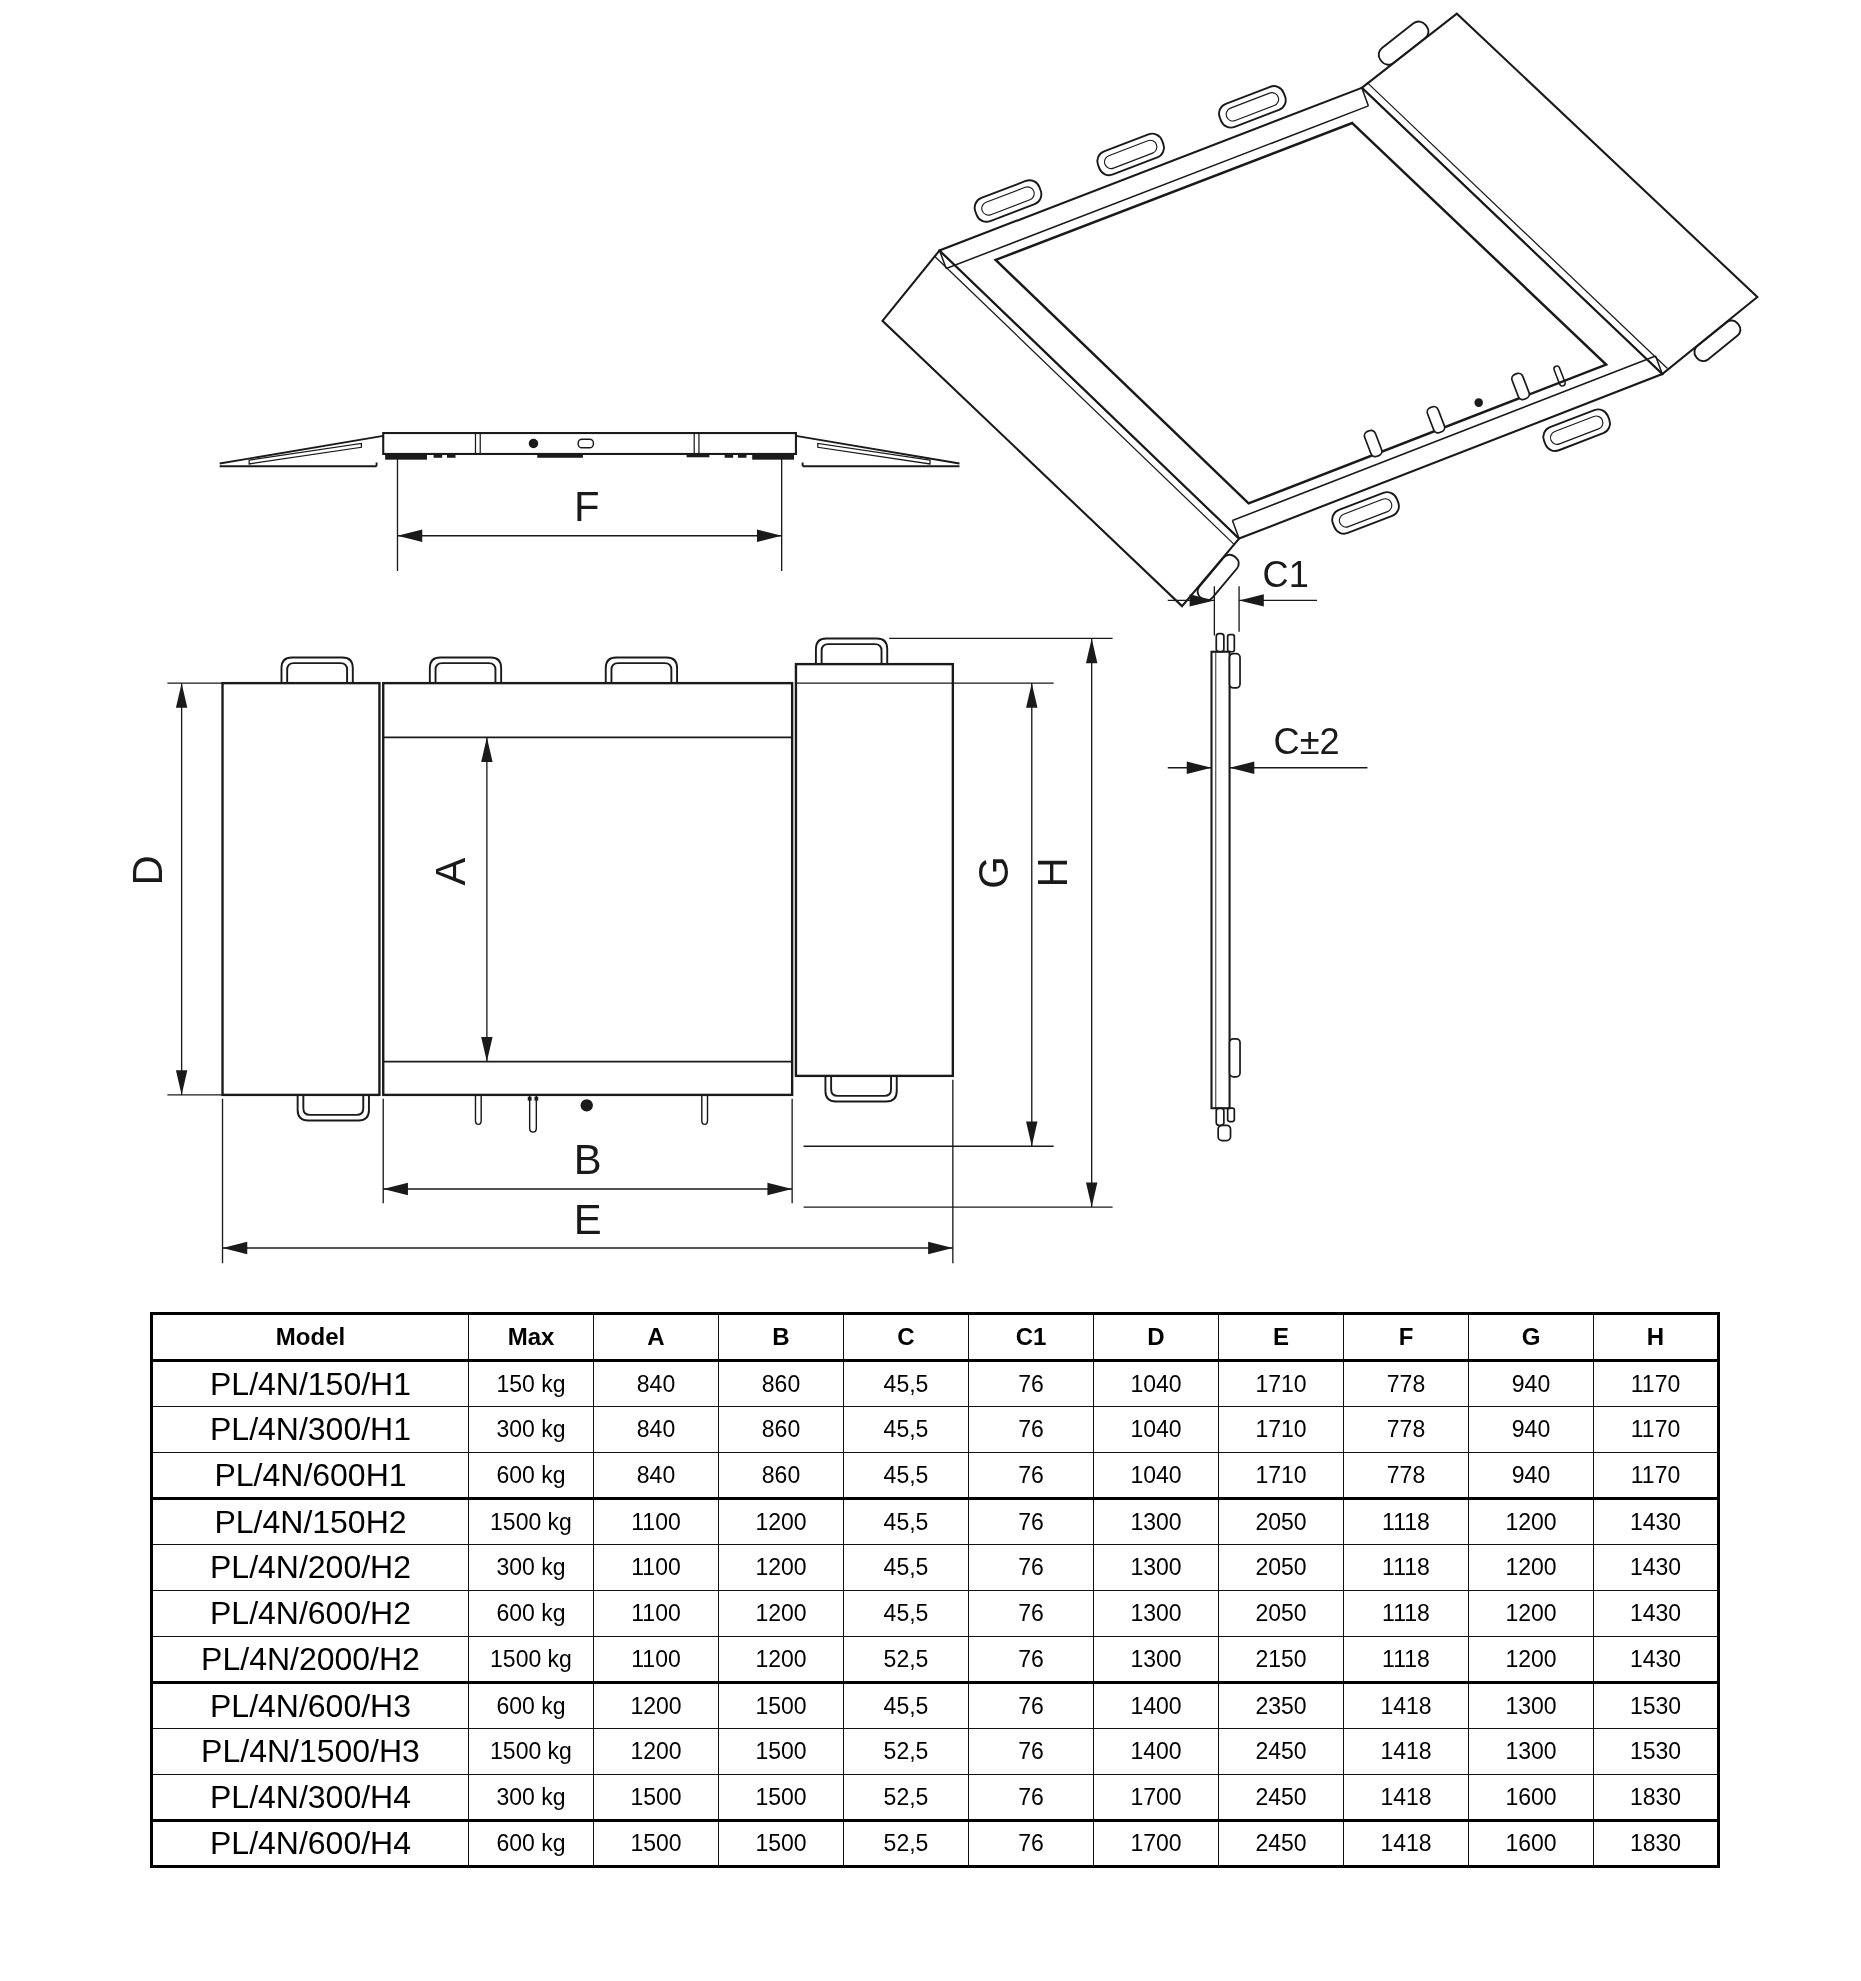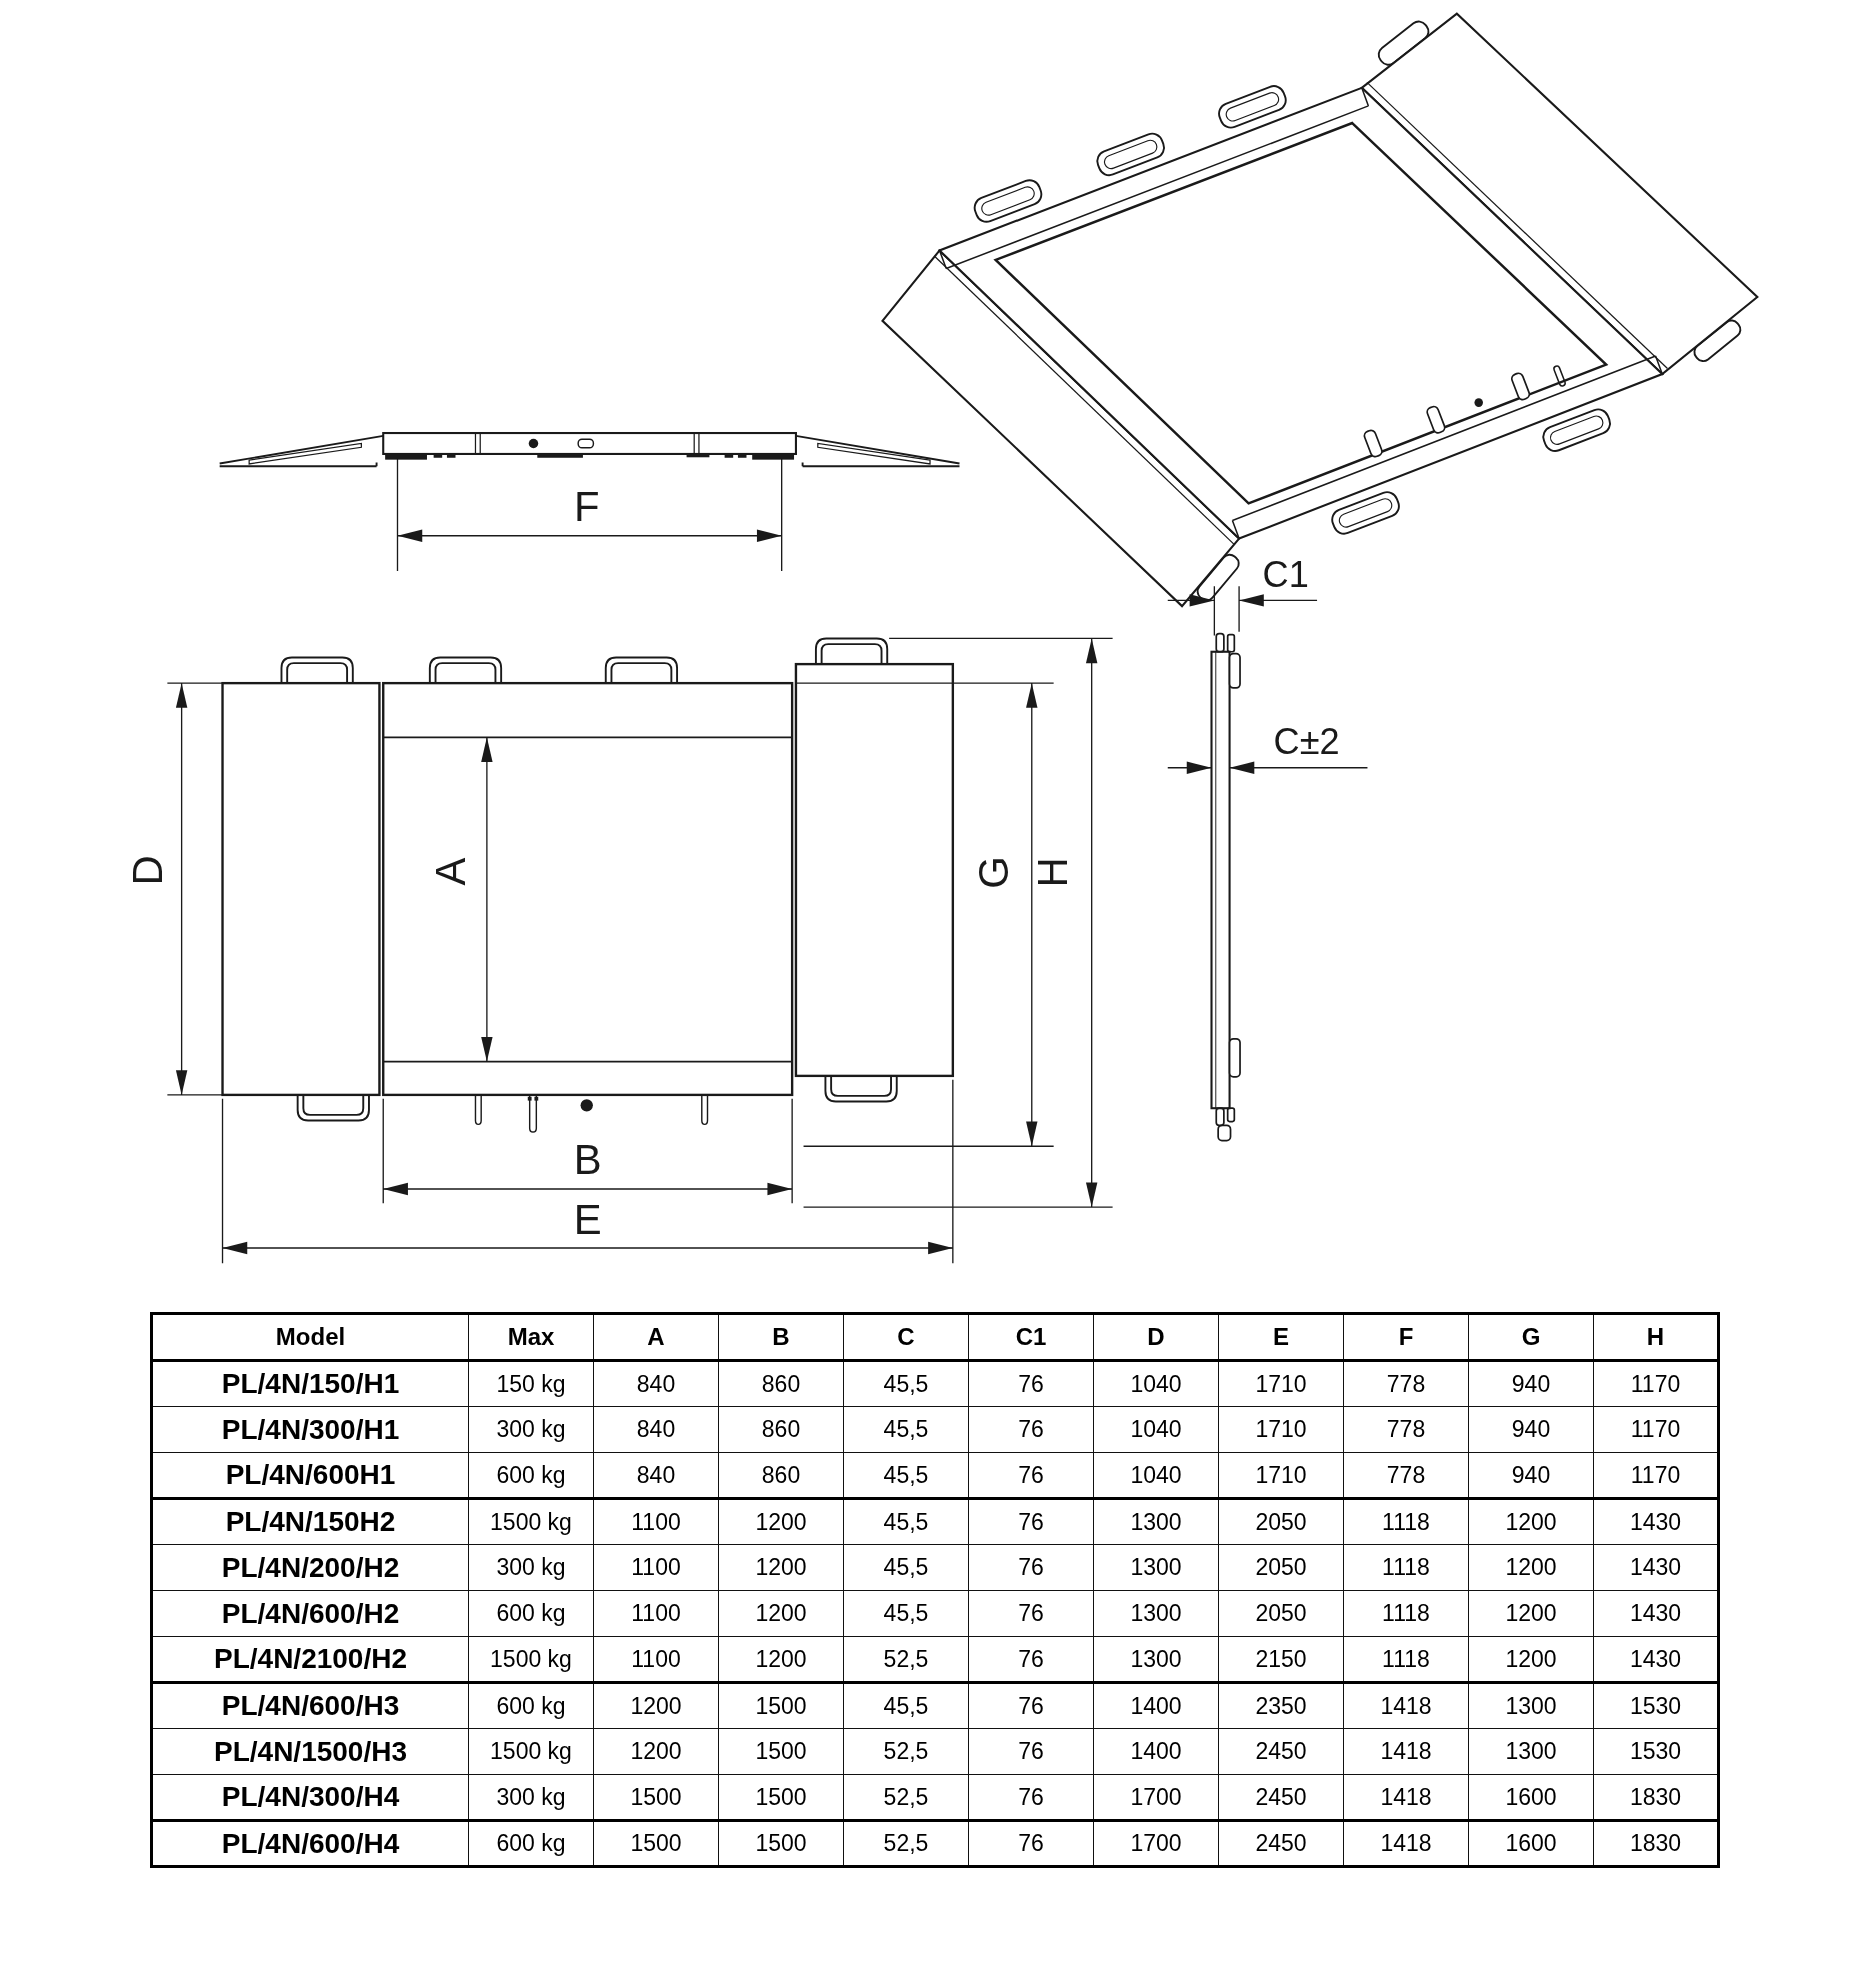--- a/index.html
+++ b/index.html
@@ -39,21 +39,21 @@
     padding:0;
     font-size:23px;
     color:#000;
     overflow:hidden;
     white-space:nowrap;
   }
   table.spec thead tr{height:47px;}
   table.spec tbody tr{height:46px;}
   table.spec th{font-weight:bold;font-size:24px;}
   table.spec th:first-child{width:315px;}
-  table.spec td:first-child{font-weight:bold;font-size:28px;}
+  table.spec td:first-child{font-weight:normal;font-size:32px;}
   table.spec thead tr th{border-bottom:3.8px solid #000;}
   table.spec tbody tr:nth-child(4) td,
   table.spec tbody tr:nth-child(8) td,
   table.spec tbody tr:nth-child(11) td{border-top:3.8px solid #000;}
 </style>
 </head>
 <body>
 
 <div class="canvas">
 
@@ -334,21 +334,21 @@
             <td>1200</td>
             <td>45,5</td>
             <td>76</td>
             <td>1300</td>
             <td>2050</td>
             <td>1118</td>
             <td>1200</td>
             <td>1430</td>
           </tr>
           <tr>
-            <td>PL/4N/2100/H2</td>
+            <td>PL/4N/2000/H2</td>
             <td>1500 kg</td>
             <td>1100</td>
             <td>1200</td>
             <td>52,5</td>
             <td>76</td>
             <td>1300</td>
             <td>2150</td>
             <td>1118</td>
             <td>1200</td>
             <td>1430</td>

